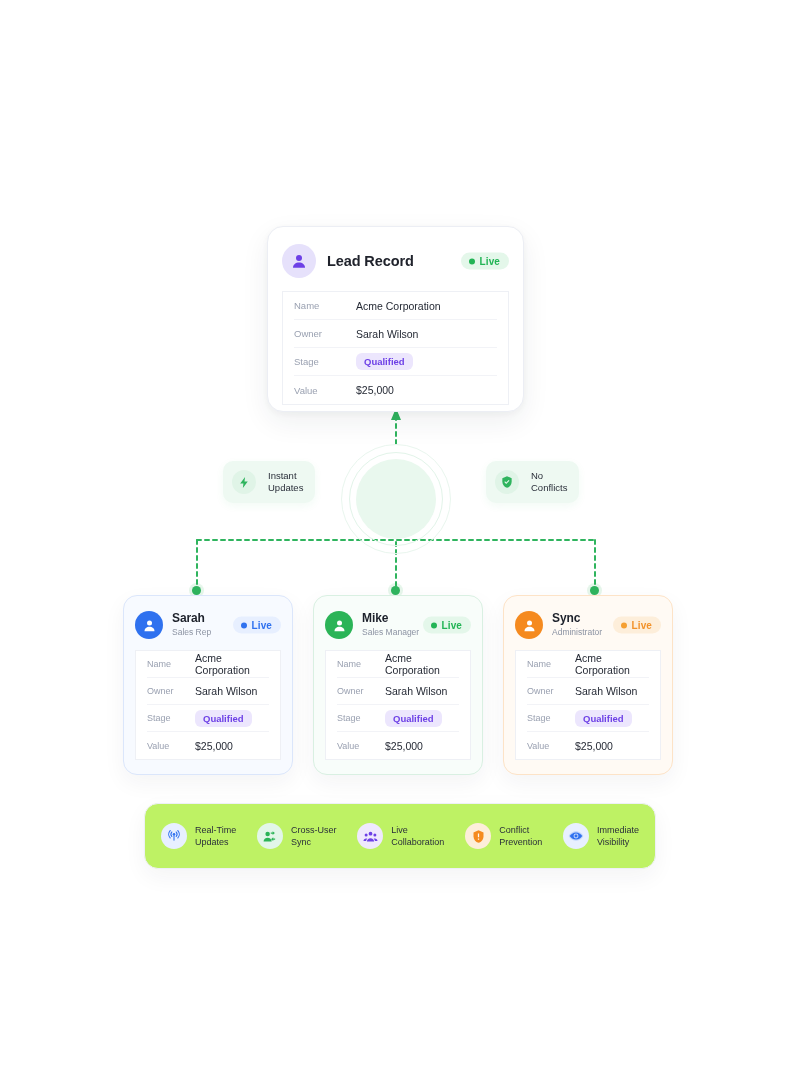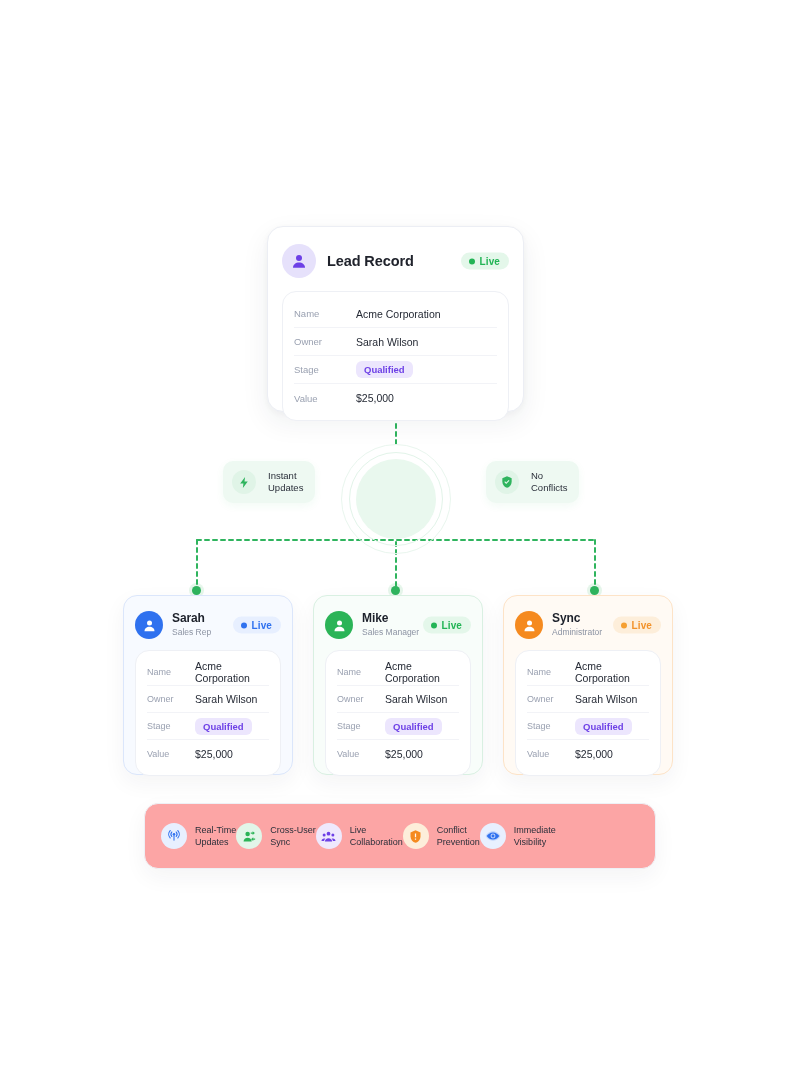--- a/index.html
+++ b/index.html
@@ -34,22 +34,22 @@
   }
   .live-badge .dot { width: 6px; height: 6px; border-radius: 50%; display:block; }
   .live-green { background: #e4f7ea; color: #22b455; }
   .live-green .dot { background: #22b455; }
   .live-blue { background: #e7efff; color: #2f71ef; }
   .live-blue .dot { background: #2f71ef; }
   .live-orange { background: #fdeeda; color: #f2922a; }
   .live-orange .dot { background: #f59f31; }
 
   .fields {
-    margin-top: 10px; border: 1px solid #eef0f5; border-radius: 14px;
-    background: #ffffff; padding: 8px 11px;
+    margin-top: 10px; border: 1px solid #eef0f5; border-radius: 0;
+    background: #ffffff; padding: 0 11px;
   }
   .frow { display: flex; align-items: center; height: 28px; border-bottom: 1px solid #f2f3f7; }
   .frow:last-child { border-bottom: none; }
   .flabel { font-size: 9.5px; color: #9aa1b1; width: 62px; flex: 0 0 auto; }
   .fvalue { font-size: 10.5px; color: #252a35; font-weight: 500; }
   .pill-qualified {
     display: inline-block; background: #ece6fd; color: #6d40e6;
     font-size: 9.5px; font-weight: 600; padding: 3px 8px; border-radius: 6px;
   }
 
@@ -105,23 +105,23 @@
 
   
   .node-dot {
     position: absolute; width: 9px; height: 9px; border-radius: 50%;
     background: #2fb45e; box-shadow: 0 0 0 3px rgba(47,180,94,.12);
   }
 
   
   .featbar {
     position: absolute; left: 144px; top: 791px; width: 512px; height: 66px;
-    background: #fca5a5; border: 1px solid #eef0f5; border-radius: 14px;
+    background: #bef264; border: 1px solid #eef0f5; border-radius: 14px;
     box-shadow: 0 8px 22px rgba(30,41,59,.05);
-    display: flex; align-items: center; padding: 0 16px;
+    display: flex; align-items: center; justify-content: space-between; padding: 0 16px;
   }
   .feat { display: flex; align-items: center; gap: 8px; }
   .feat .ic { width: 26px; height: 26px; border-radius: 50%; display:flex; align-items:center; justify-content:center; flex:0 0 auto; }
   .feat .tx { font-size: 9px; line-height: 12px; color: #2a2f3a; font-weight: 500; }
   .ic.bg-blue   { background: #e8f0ff; }
   .ic.bg-green  { background: #e2f6e9; }
   .ic.bg-purple { background: #efe9fd; }
   .ic.bg-orange { background: #fdeeda; }
 </style>
 </head>

